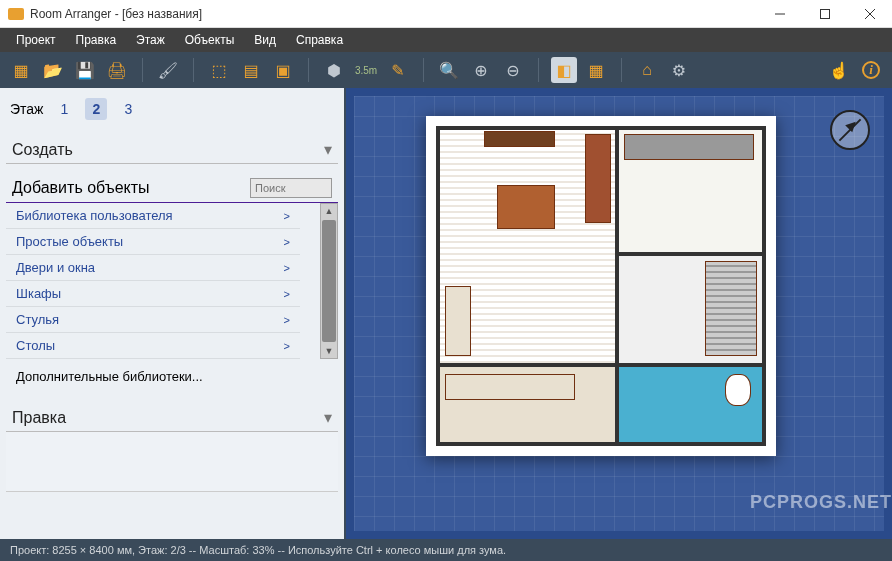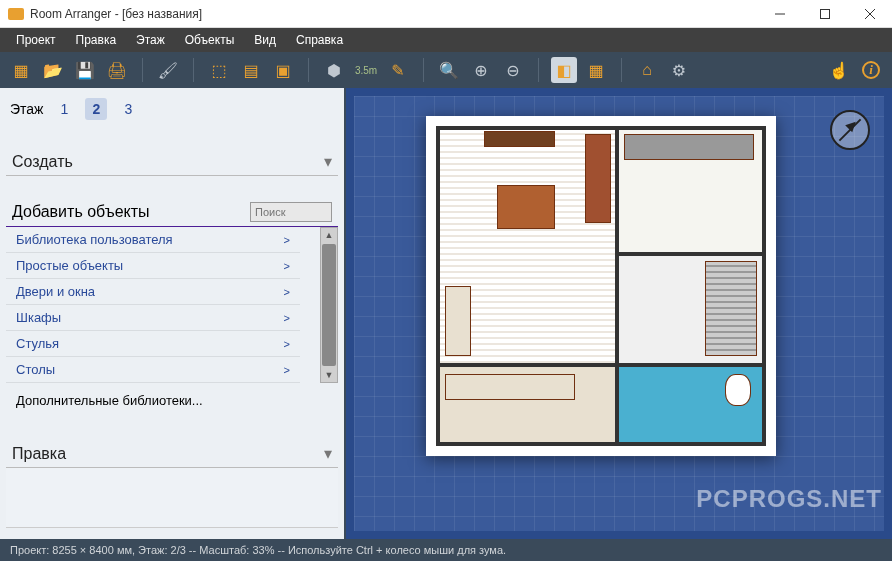--- a/index.html
+++ b/index.html
@@ -15,21 +15,21 @@
 .tb-sep { width: 1px; height: 24px; background: #556575; margin: 0 6px; }
 .tb-btn { width: 26px; height: 26px; display: flex; align-items: center; justify-content: center; cursor: pointer; border-radius: 3px; }
 .tb-btn.active { background: #d0d8e0; }
 .tb-spacer { flex: 1; }
 .tb-icon { font-size: 16px; }
 .content { display: flex; height: calc(100% - 28px - 24px - 36px - 22px); }
 .sidebar { width: 346px; background: #ecf0f4; border-right: 2px solid #3a4a5a; display: flex; flex-direction: column; padding: 4px 6px; overflow: hidden; }
 .floor-row { padding: 6px 4px; display: flex; align-items: center; gap: 10px; font-size: 14px; }
 .floor-btn { width: 22px; height: 22px; display: flex; align-items: center; justify-content: center; color: #2a4a9a; cursor: pointer; border-radius: 3px; }
 .floor-btn.active { background: #c8d4e8; font-weight: bold; }
-.section { margin-top: 22px; }
+.section { margin-top: 10px; }
 .section-header { display: flex; justify-content: space-between; align-items: center; padding: 4px 6px; font-size: 16px; color: #222; border-bottom: 1px solid #bbb; }
 .collapse-icon { color: #777; cursor: pointer; }
 .section-body { padding: 6px 2px; }
 .link-list { list-style: none; padding: 4px 8px; }
 .link-list li { color: #2a4a9a; padding: 3px 0; cursor: pointer; font-size: 13px; }
 .add-header { display: flex; justify-content: space-between; align-items: center; padding: 4px 6px; font-size: 16px; border-bottom: 1px solid #4c1d95; }
 .search-box { width: 82px; height: 20px; font-size: 11px; padding: 0 4px; border: 1px solid #999; background: #e8e8e8; color: #777; }
 .cat-wrap { display: flex; gap: 16px; }
 .cat-list { flex: 1; list-style: none; }
 .cat-list li { display: flex; justify-content: space-between; align-items: center; padding: 5px 10px; color: #2a4a9a; font-size: 13px; cursor: pointer; border-bottom: 1px solid #d8dce0; }
@@ -55,21 +55,21 @@
 .f-sofa2 { left: 2%; top: 78%; width: 40%; height: 8%; background: #e8e0d0; }
 .f-counter { left: 57%; top: 2%; width: 40%; height: 8%; background: #999; }
 .f-stairs { left: 82%; top: 42%; width: 16%; height: 30%; background: repeating-linear-gradient(0deg, #ccc 0px, #ccc 4px, #999 4px, #999 6px); }
 .f-toilet { left: 88%; top: 78%; width: 8%; height: 10%; background: #fff; border-radius: 40%; }
 .f-tv { left: 14%; top: 1%; width: 22%; height: 5%; background: #704020; }
 .f-shelf { left: 45%; top: 2%; width: 8%; height: 28%; background: #a05030; }
 .compass { position: absolute; right: 22px; top: 22px; width: 40px; height: 40px; border: 2px solid #222; border-radius: 50%; background: rgba(255,255,255,0.35); display: flex; align-items: center; justify-content: center; }
 .compass::before { content: ""; position: absolute; width: 2px; height: 30px; background: #222; transform: rotate(45deg); }
 .compass::after { content: ""; position: absolute; top: 4px; right: 9px; border: 5px solid transparent; border-bottom: 10px solid #222; transform: rotate(45deg); }
 .statusbar { height: 22px; background: #3a4a5a; color: #d0d4d8; font-size: 11px; display: flex; align-items: center; padding: 0 10px; }
-.watermark { position: absolute; right: 10px; bottom: 26px; color: rgba(255,255,255,0.5); font-size: 24px; font-weight: bold; letter-spacing: 1px; font-family: Arial, sans-serif; text-align: center; }
+.watermark { position: absolute; right: 0; bottom: 26px; color: rgba(255,255,255,0.5); font-size: 18px; font-weight: bold; letter-spacing: 1px; font-family: Arial, sans-serif; text-align: center; }
 </style>
 </head>
 <body>
 
 <div class="titlebar">
   <div class="app-icon"></div>
   <div class="title">Room Arranger - [без названия]</div>
   <div class="win-controls">
     <div class="win-btn">
       <svg width="10" height="10">

